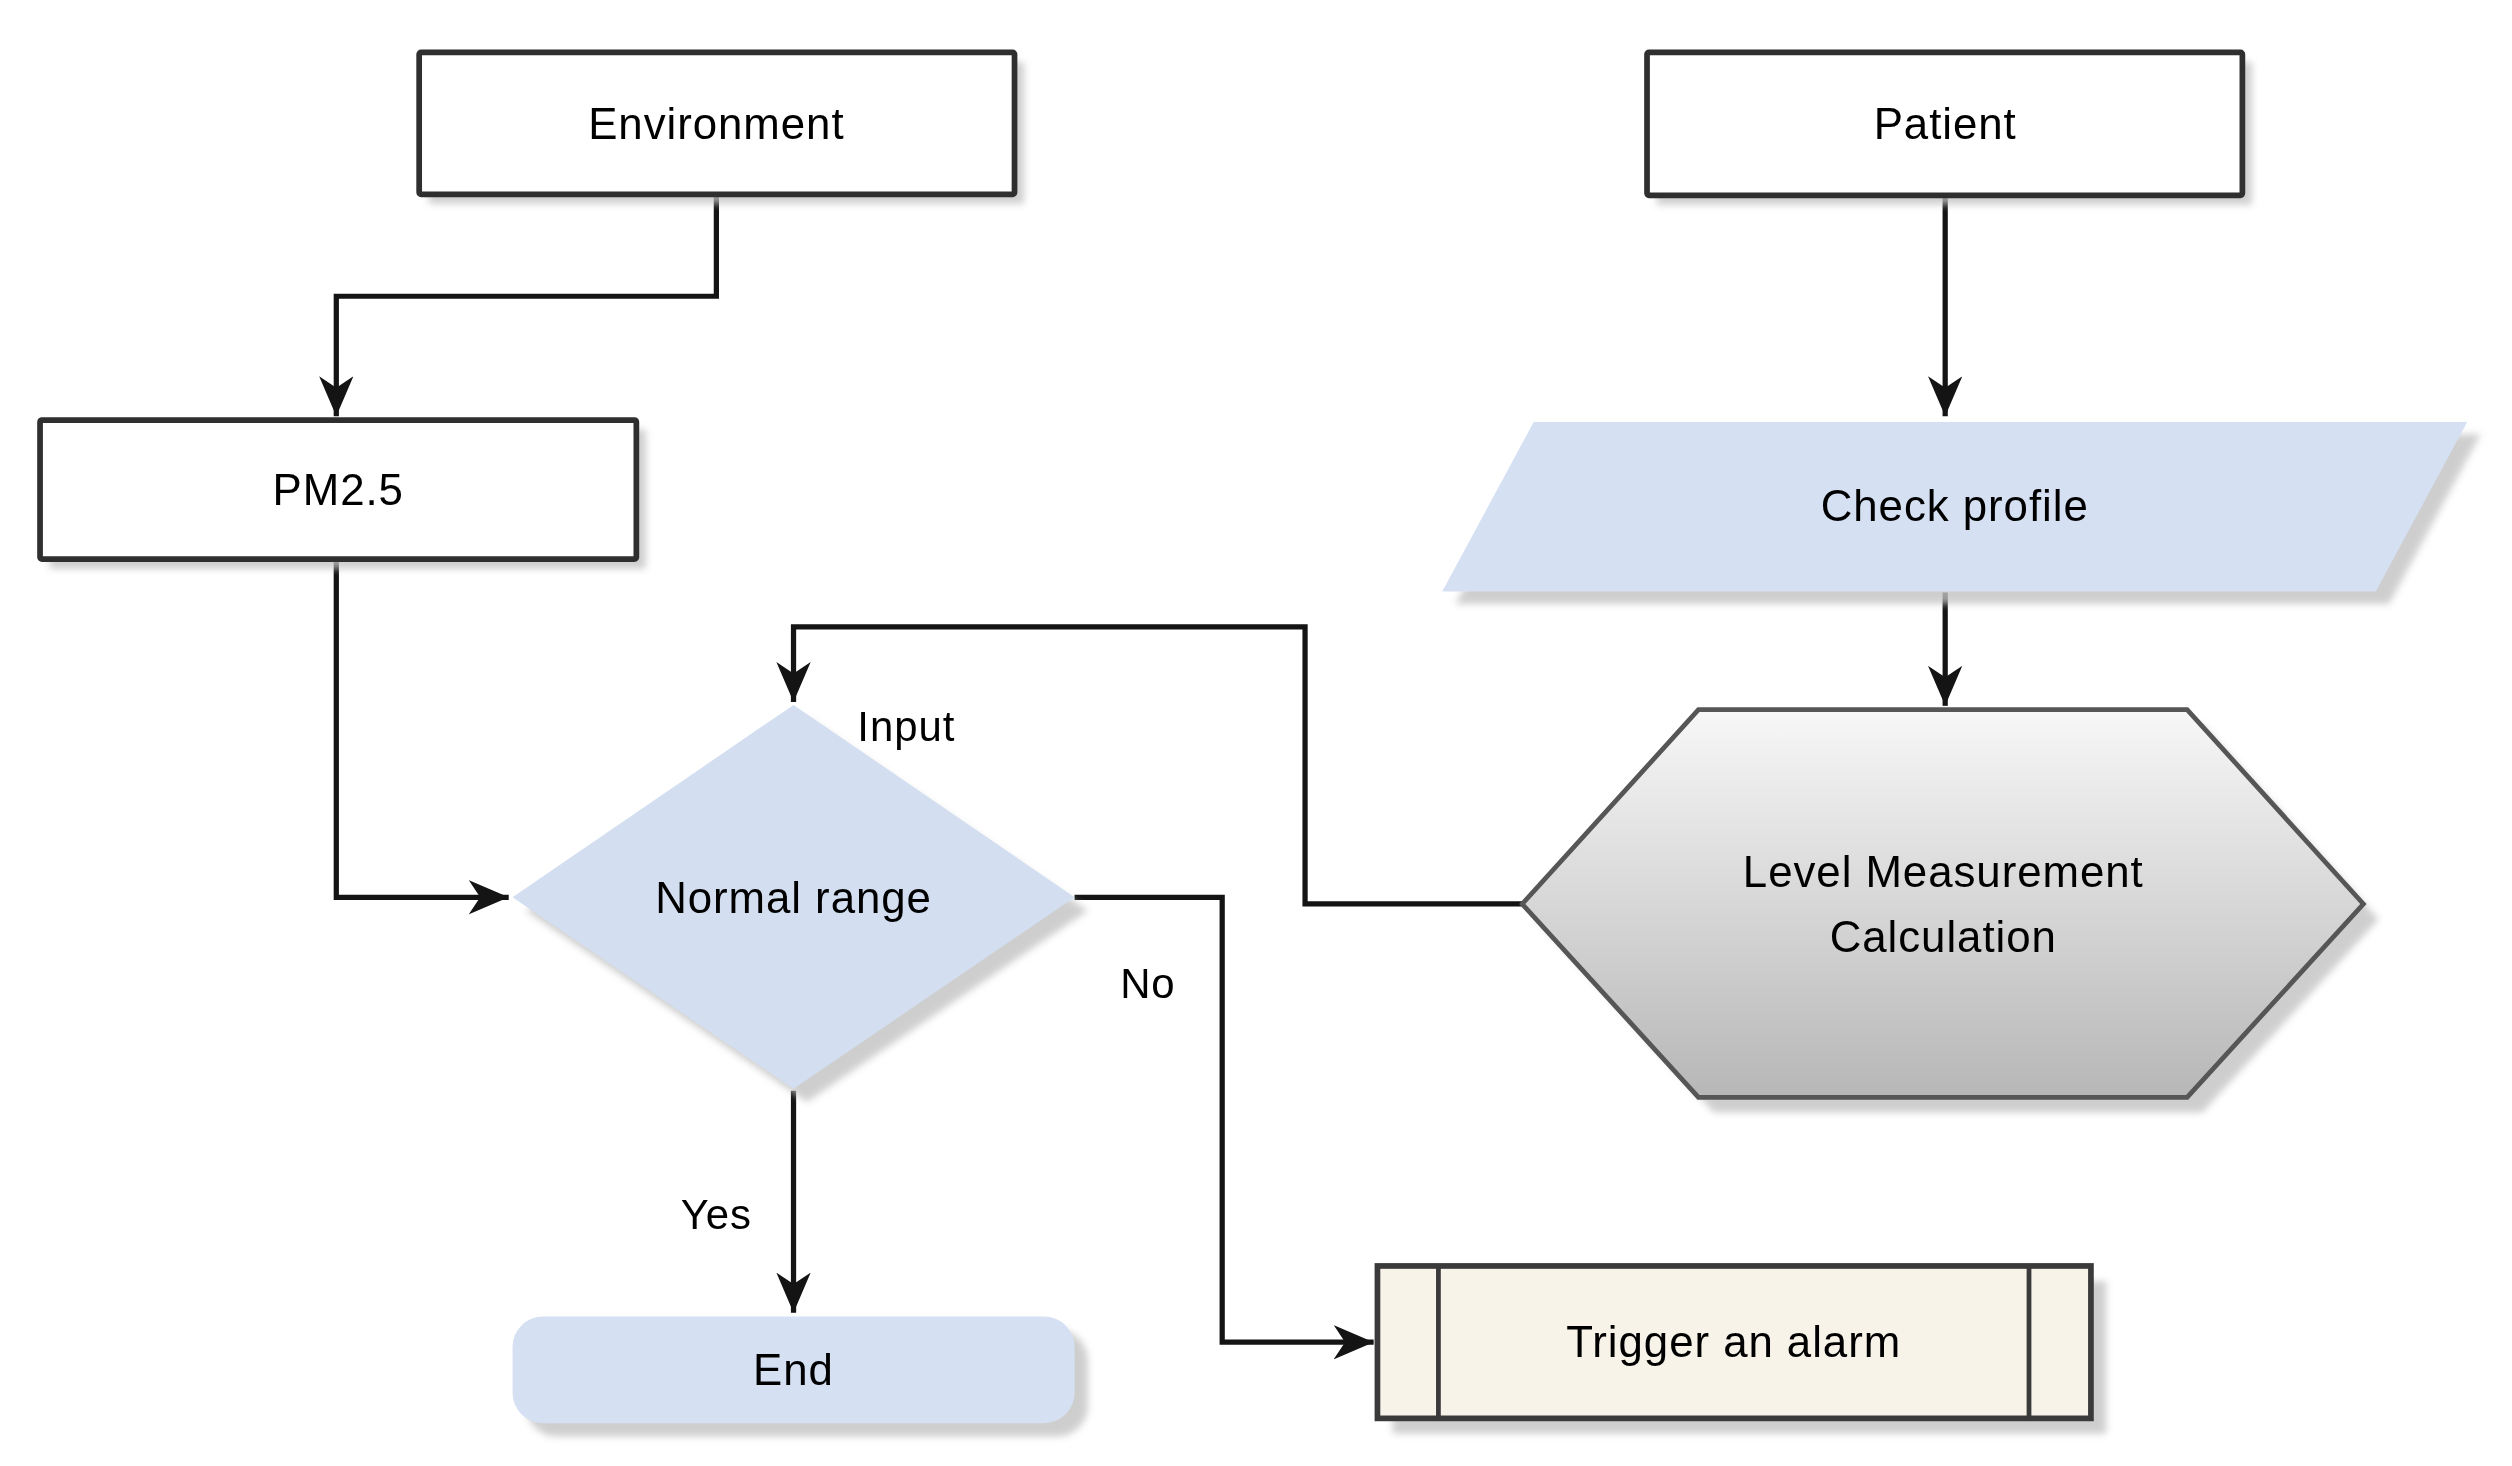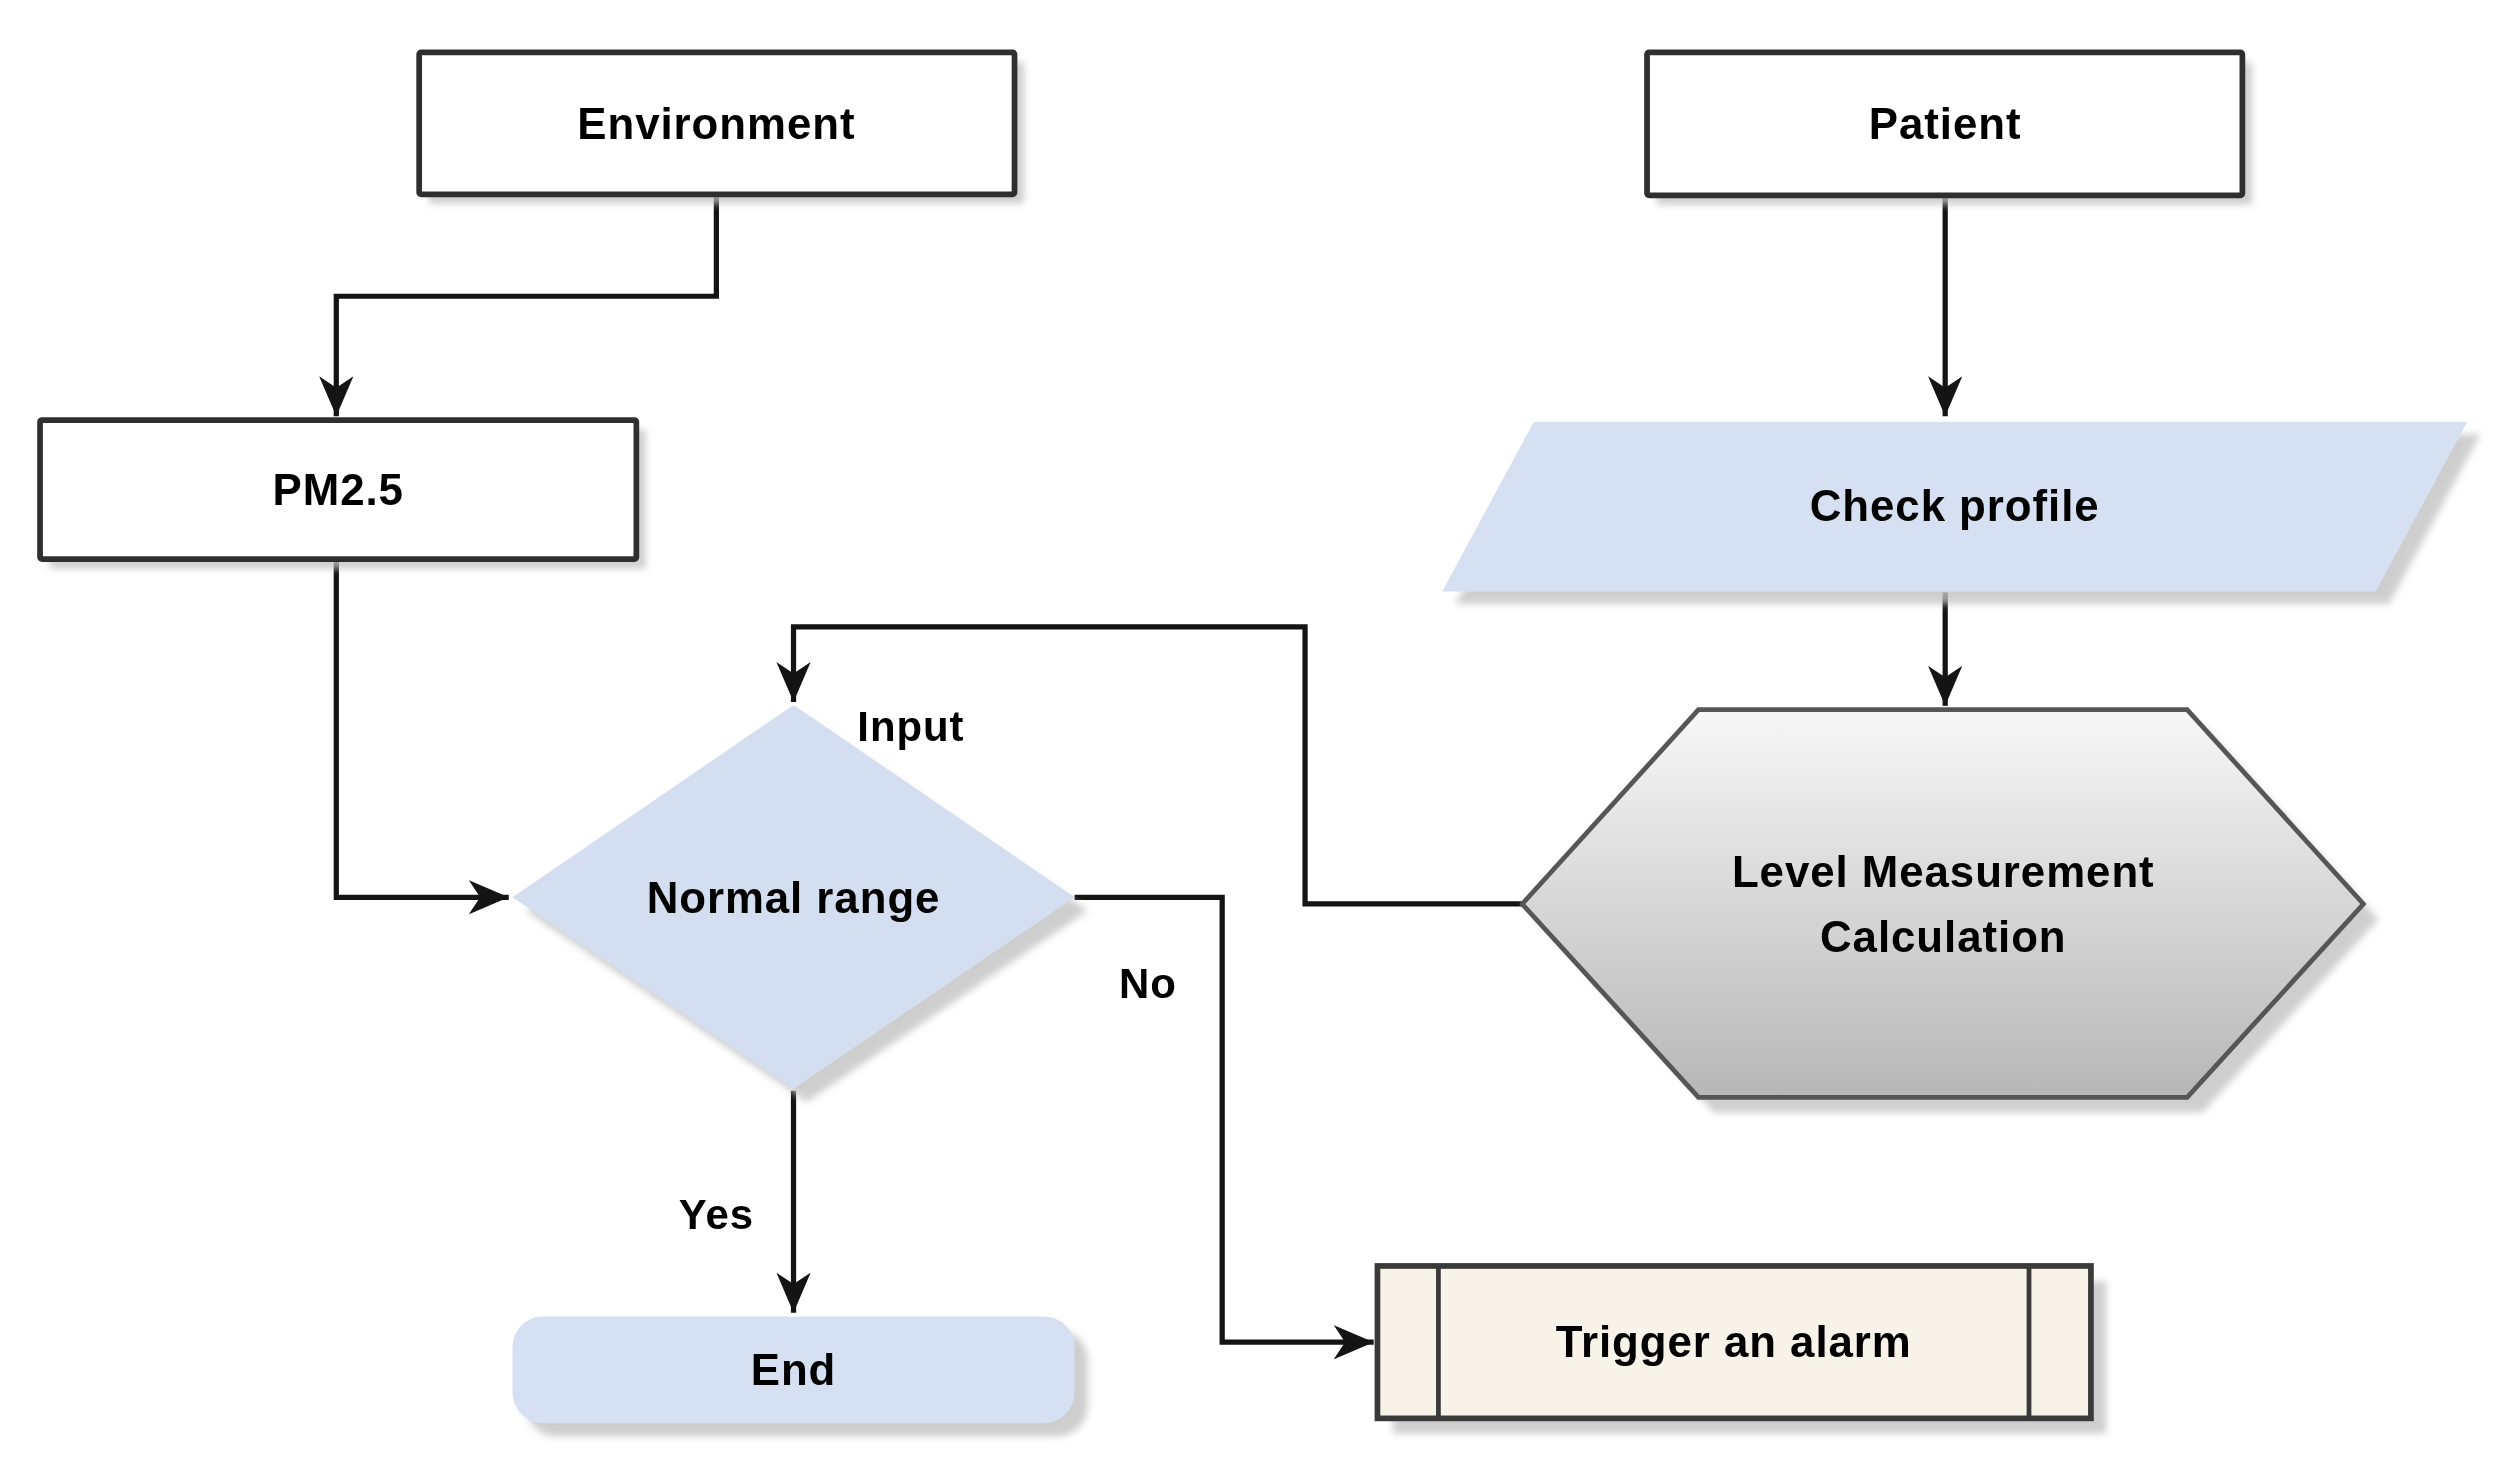--- a/index.html
+++ b/index.html
@@ -6,21 +6,20 @@
     margin: 0;
     padding: 0;
     background: #ffffff;
   }
   .stage {
     position: relative;
     width: 2512px;
     height: 1466px;
     background: #ffffff;
     overflow: hidden;
-    font-weight: bold;
   }
   svg { display: block; }
   .edge {
     fill: none;
     stroke: #141414;
     stroke-width: 5.5;
     stroke-linejoin: miter;
   }
   .proc-rect {
     stroke: #2f2f2f;

